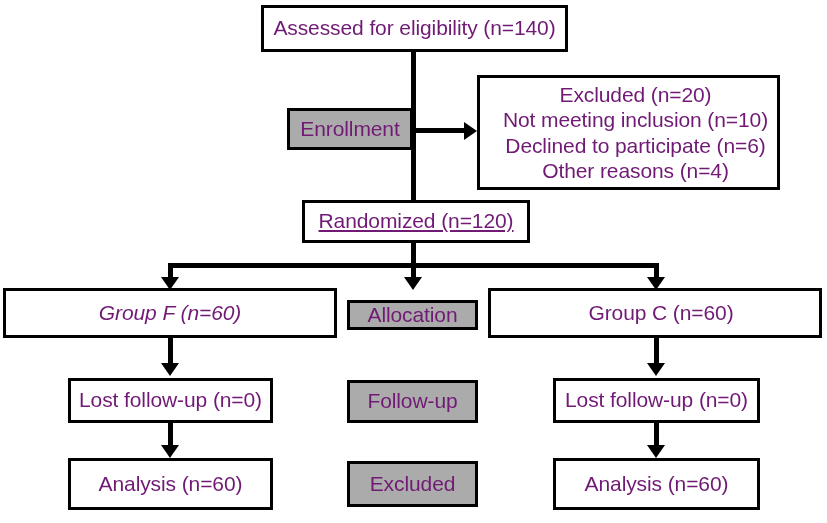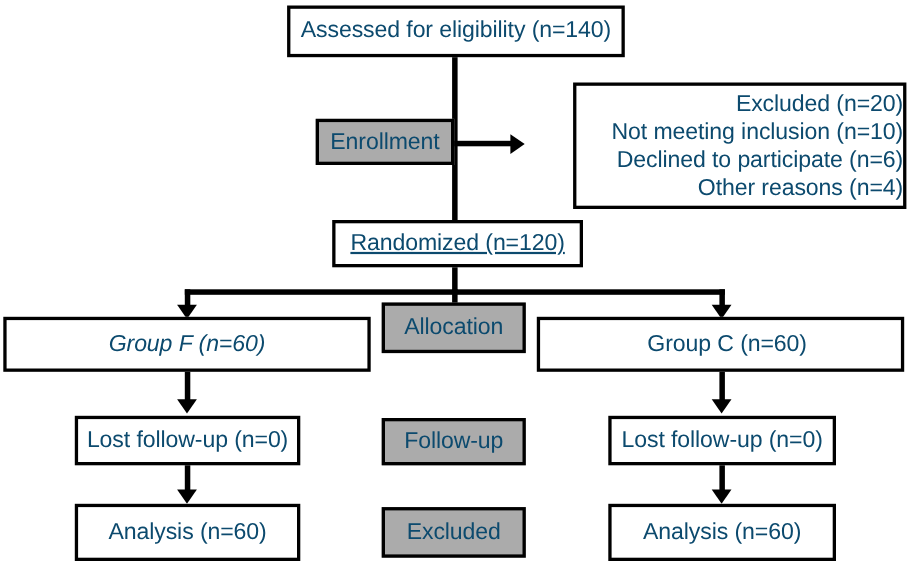--- a/index.html
+++ b/index.html
@@ -25,33 +25,32 @@
     position: absolute;
     box-sizing: border-box;
     border: 3px solid #000000;
     background: #ffffff;
     display: flex;
     align-items: center;
     justify-content: center;
     text-align: center;
     line-height: 1.18;
     font-size: 21px;
-    color: #0c4a6e;
+    color: #701a75;
     letter-spacing: -0.1px;
   }
   .node.gray {
     background: #ababab;
   }
   .node.left-align {
     justify-content: flex-start;
-    text-align: right;
+    text-align: center;
     padding-left: 14px;
     line-height: 1.2;
     align-items: center;
-    margin-left: 44px;
   }
   .node .lines {
     display: block;
     width: 100%;
   }
   .node .lines span {
     display: block;
     white-space: nowrap;
   }
 
@@ -125,21 +124,21 @@
   <div class="vline" style="left:411px; top:263px; height:20px;"></div>
   <div class="arrow-down" style="left:404px; top:277px;"></div>
 
   <div class="vline" style="left:654px; top:263px; height:20px;"></div>
   <div class="arrow-down" style="left:647px; top:277px;"></div>
 
   <div class="node" style="left:3px; top:288px; width:334px; height:50px;font-style:italic;">
     <span>Group F (n=60)</span>
   </div>
 
-  <div class="node gray" style="left:347px; top:275px; width:131px; height:46px;">
+  <div class="node gray" style="left:347px; top:300px; width:131px; height:30px;">
     <span>Allocation</span>
   </div>
 
   <div class="node" style="left:488px; top:288px; width:334px; height:50px;padding-left:12px;">
     <span>Group C (n=60)</span>
   </div>
 
   <div class="vline" style="left:168px; top:338px; height:27px;"></div>
   <div class="arrow-down" style="left:161px; top:363px;"></div>
 

